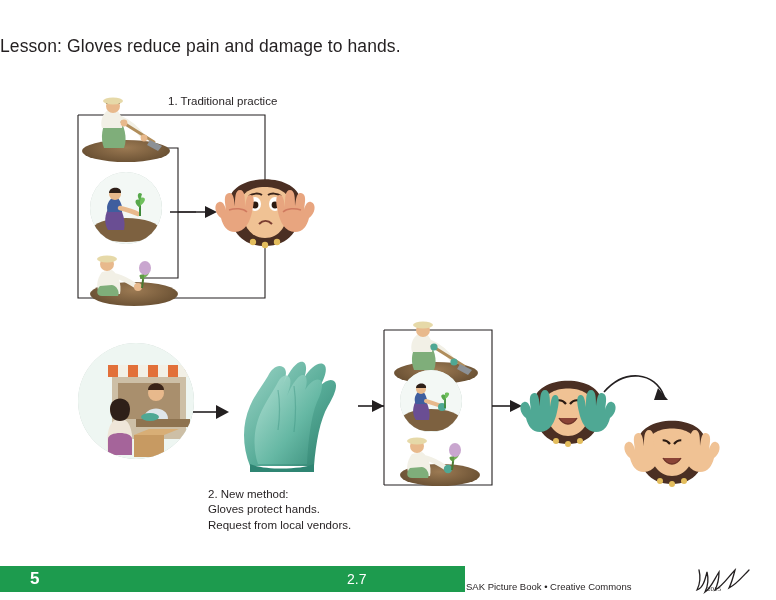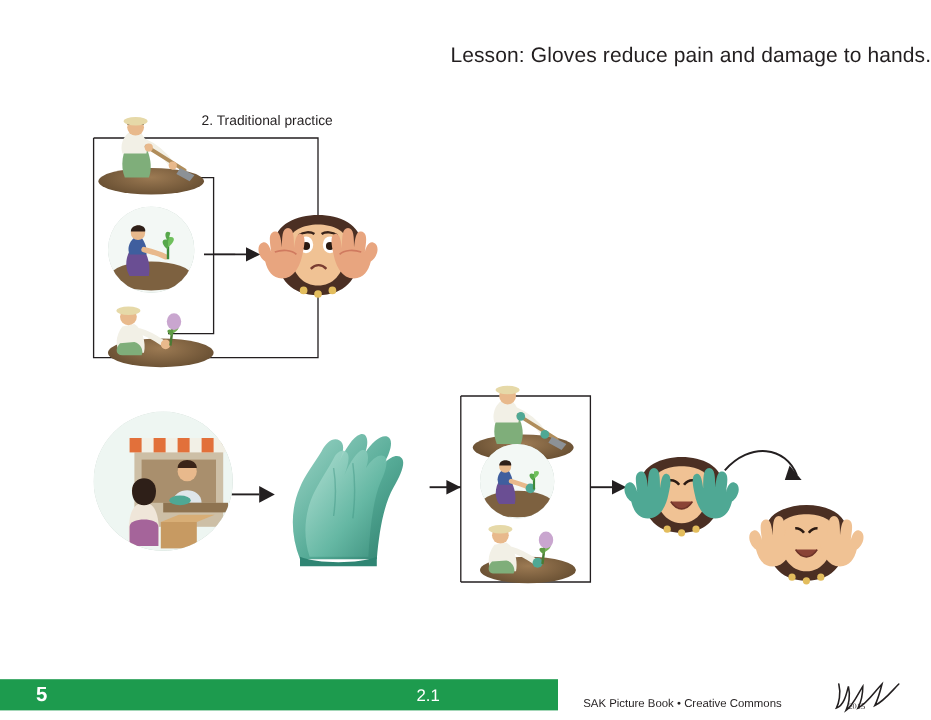--- a/index.html
+++ b/index.html
@@ -21,21 +21,21 @@
     height: 600px;
     background: #fff;
   }
 
   
   .lesson-title {
     position: absolute;
     left: 0;
     top: 36px;
     width: 776px;
-    text-align: right;
+    text-align: left;
     font-size: 17.5px;
     color: #231f20;
     letter-spacing: 0.1px;
   }
 
   
   .label {
     position: absolute;
     font-size: 11.5px;
     color: #231f20;
@@ -96,21 +96,21 @@
   }
   .credit-line-1 {
     position: absolute;
     left: 474px;
     top: 568px;
     font-size: 9.5px;
     color: #231f20;
   }
   .credit-line-2 {
     position: absolute;
-    left: 486px;
+    left: 466px;
     top: 581px;
     font-size: 9.5px;
     color: #231f20;
   }
   .signature {
     position: absolute;
     left: 695px;
     top: 566px;
     width: 60px;
     height: 32px;
@@ -150,21 +150,21 @@
     <path d="M 358,406 L 384,406" fill="none" stroke="#231f20" stroke-width="1.6"></path>
     <polygon points="372,400 384,406 372,412" fill="#231f20"></polygon>
 
     <path d="M 492,406 L 512,406" fill="none" stroke="#231f20" stroke-width="1.6"></path>
     <polygon points="510,400 522,406 510,412" fill="#231f20"></polygon>
 
     <path d="M 604,392 C 625,368 655,372 664,396" fill="none" stroke="#231f20" stroke-width="1.6"></path>
     <polygon points="658,388 668,400 654,400" fill="#231f20"></polygon>
   </svg>
 
-  <div class="label" id="label-traditional">2. Traditional practice</div>
+  <div class="label" id="label-traditional">1. Traditional practice</div>
 
   <div class="ill" style="left:78px; top:92px; width:98px; height:72px;">
     <div class="soil" style="left:4px; top:48px; width:88px; height:22px;"></div>
     <svg viewBox="0 0 98 72" width="98" height="72" style="position:absolute;left:0;top:0;">
 
       <path d="M30,26 C24,34 22,46 26,56 L46,56 C50,46 46,32 40,25 Z" fill="#7fae7a"></path>
 
       <path d="M30,18 C24,22 22,30 24,36 L44,36 C46,28 42,20 37,17 Z" fill="#f2f0e6"></path>
 
       <path d="M42,26 C52,30 60,38 66,46" stroke="#f2f0e6" stroke-width="5" fill="none" stroke-linecap="round"></path>
@@ -398,24 +398,27 @@
       <circle cx="68" cy="85" r="3" fill="#e3bd5d"></circle>
       <g>
         <path d="M14,62 C8,58 6,48 12,46 C16,45 18,50 19,54 C18,46 16,38 22,37 C26,36 27,42 28,50 C28,42 28,34 33,34 C38,34 38,42 38,51 C39,44 40,38 44,39 C48,40 47,48 45,56 C43,66 38,76 28,76 C20,76 16,70 14,62 Z" fill="#f0c294"></path>
       </g>
       <g transform="translate(112,0) scale(-1,1)">
         <path d="M14,62 C8,58 6,48 12,46 C16,45 18,50 19,54 C18,46 16,38 22,37 C26,36 27,42 28,50 C28,42 28,34 33,34 C38,34 38,42 38,51 C39,44 40,38 44,39 C48,40 47,48 45,56 C43,66 38,76 28,76 C20,76 16,70 14,62 Z" fill="#f0c294"></path>
       </g>
     </svg>
   </div>
 
+  <div class="label" id="label-newmethod">2. New method:
+Gloves protect hands.
+Request from local vendors.</div>
 
   <div class="footer-bar"></div>
   <div class="footer-page-num">5</div>
-  <div class="footer-section-num">2.1</div>
+  <div class="footer-section-num">2.7</div>
   <div class="credit-line-2">SAK Picture Book • Creative Commons</div>
   <div class="signature">
     <svg viewBox="0 0 60 32" width="60" height="32" style="position:absolute;left:0;top:0;">
       <path d="M4,4 C6,12 4,20 2,24 C8,22 10,14 12,6 C14,14 12,22 10,26 C16,22 20,12 24,6 C24,14 22,20 20,24 C28,20 34,10 40,4 C38,12 36,18 34,22 C42,18 48,10 54,4" stroke="#231f20" stroke-width="1.3" fill="none" stroke-linecap="round"></path>
     </svg>
     <span class="sig-year">2015</span>
   </div>
 
 </div>
 

